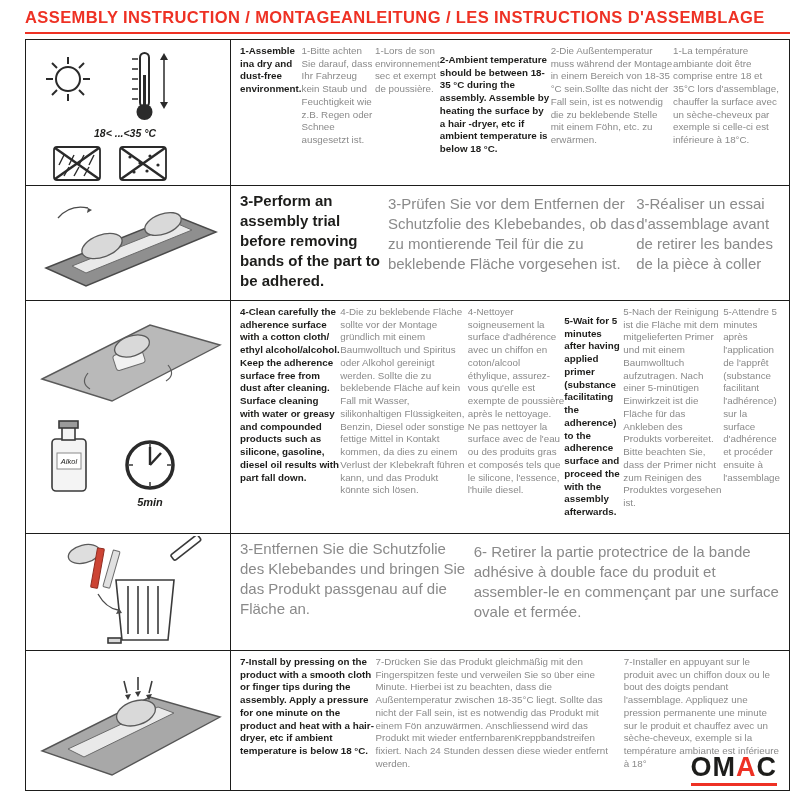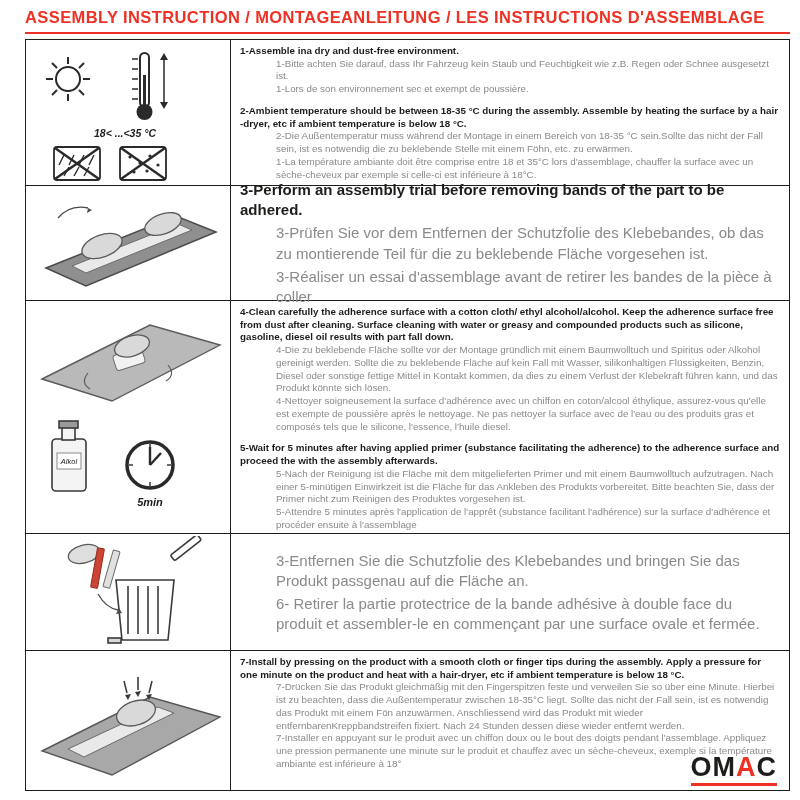--- a/index.html
+++ b/index.html
@@ -8,27 +8,27 @@
   .page { position:relative; width:800px; height:800px; padding:8px 16px 0 25px; }
 
   .title { color:#ee3124; font-size:16.5px; font-weight:bold; letter-spacing:0.4px; white-space:nowrap; }
   .title-rule { height:2px; background:#ee3124; margin-top:5px; width:765px; }
 
   .itable { margin-top:5px; width:765px; border:1px solid #1d1d1b; }
   .row { display:flex; border-top:1px solid #1d1d1b; }
   .row:first-child { border-top:none; }
   .icon-cell { width:205px; min-width:205px; border-right:1px solid #1d1d1b;
                display:flex; align-items:center; justify-content:center; overflow:hidden;font-style:italic; }
-  .text-cell { flex:1; padding:5px 9px 4px 9px; display:flex; flex-direction:column; position:relative; }
+  .text-cell { flex:1; padding:5px 9px 4px 9px; display:flex; flex-direction:row; position:relative; }
 
   .r1 { height:145px; } .r2 { height:115px; } .r3 { height:233px; } .r4 { height:117px; } .r5 { height:140px; }
 
   .para { font-size:9.8px; line-height:1.3; }
   .para.en { font-weight:bold; color:#1d1d1b; }
-  .para.de, .para.fr { color:#8a8a8a; font-weight:normal;margin-left:36px; }
+  .para.de, .para.fr { color:#8a8a8a; font-weight:normal; }
   .para + .para.en { margin-top:9px; }
 
   .row.large .text-cell { justify-content:center; }
   .row.large .para { font-size:15px; line-height:1.34; }
   .row.large .para + .para { margin-top:3px; }
 
   svg text { font-family:"Liberation Sans", sans-serif; }
 
   .logo { position:absolute; right:12px; bottom:4px; line-height:1; text-align:center;margin-top:16px; }
   .logo .letters { font-size:27px; font-weight:bold; letter-spacing:1px; }

